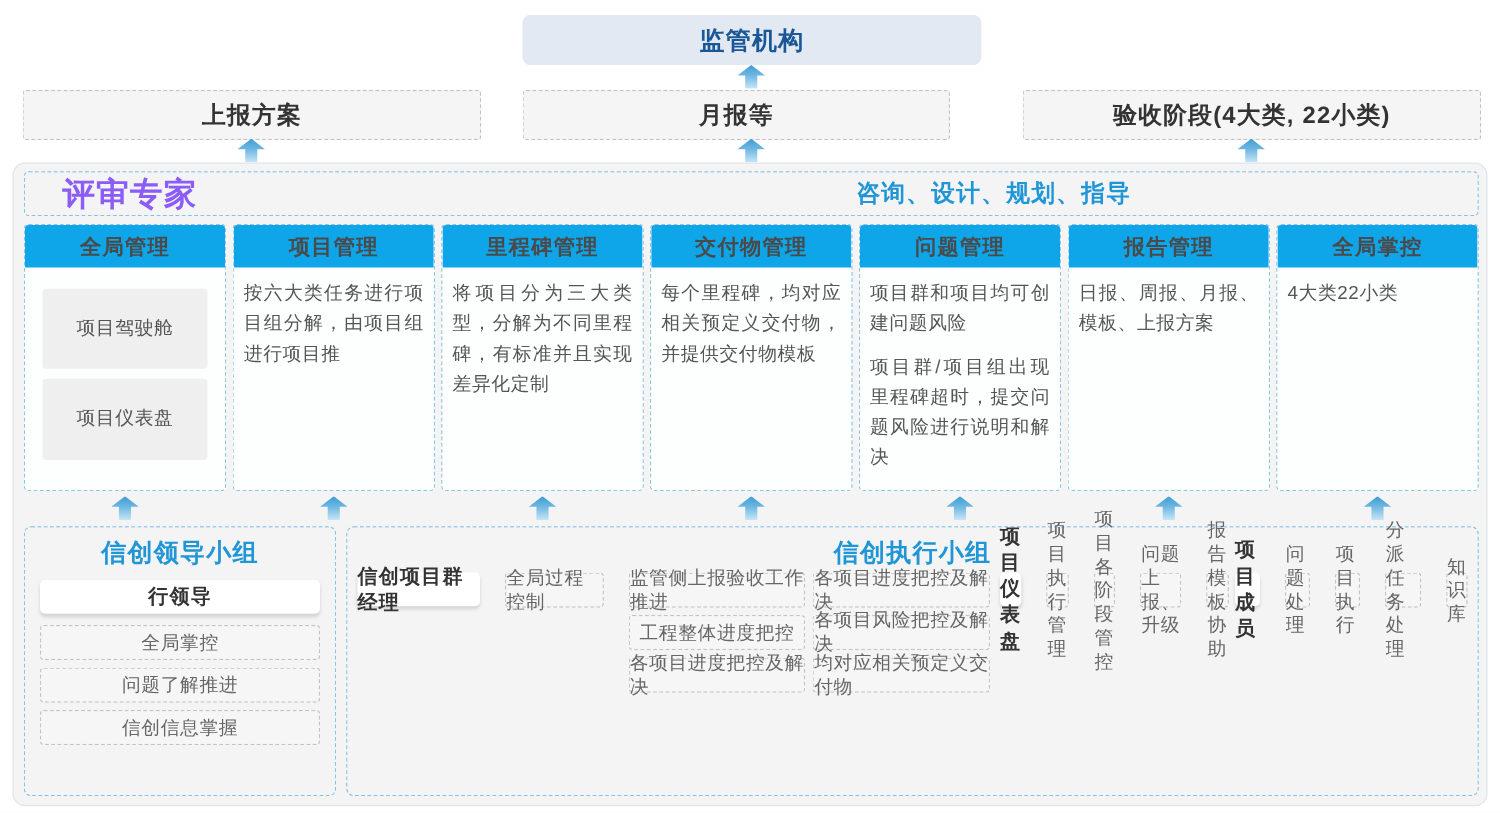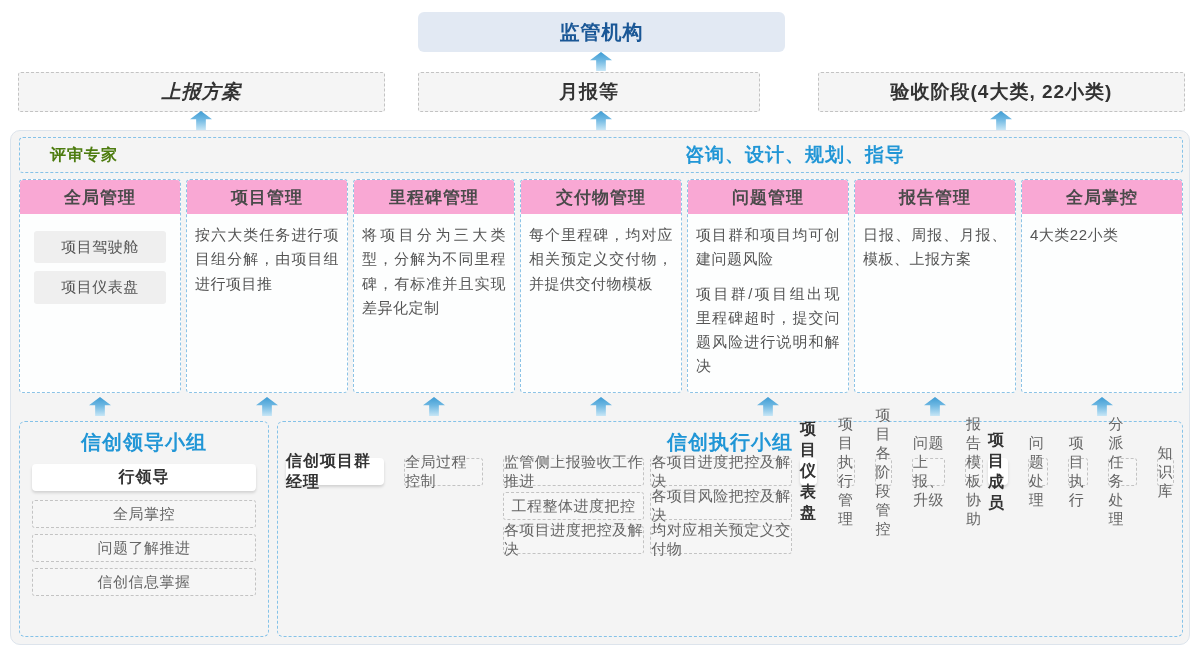--- a/index.html
+++ b/index.html
@@ -23,36 +23,36 @@
     clip-path:polygon(50% 0,100% 44%,72% 44%,72% 100%,28% 100%,28% 44%,0 44%); }
   .abs-arrow { position:absolute; }
 
   
   .main-panel { position:absolute; left:10px; top:130px; width:1180px; height:515px;
     background:#f4f4f4; border:1px solid #dde4ec; border-radius:10px; }
 
   .panel-header { position:absolute; left:8px; top:6px; width:1164px; height:36px;
     border:1px dashed #85c2e8; border-radius:4px; }
   .panel-header .left-lbl { position:absolute; left:30px; top:0; height:34px; display:flex; align-items:center;
-    color:#4d7c0f; font-size:16px; font-weight:bold; letter-spacing:1px; }
+    color:#8b5cf6; font-size:26px; font-weight:bold; letter-spacing:1px; }
   .panel-header .right-lbl { position:absolute; left:555px; top:0; width:440px; height:34px;
     display:flex; align-items:center; justify-content:center;
     color:#2196d6; font-size:19px; font-weight:bold; letter-spacing:1px; }
 
   
   .col-row { position:absolute; left:8px; top:48px; width:1164px; height:214px;
     display:flex; gap:5px; }
   .col { flex:1 1 0; border:1px dashed #8cc3e6; border-radius:4px; background:#fdfefe;
     display:flex; flex-direction:column; overflow:hidden; }
-  .col-head { height:34px; background:#f9a8d4; display:flex; align-items:center; justify-content:center;
+  .col-head { height:34px; background:#0ea5e9; display:flex; align-items:center; justify-content:center;
     color:#4a4a4a; font-size:17px; font-weight:bold; letter-spacing:1px; flex:0 0 auto; }
   .col-body { flex:1; padding:9px 8px; color:#555; font-size:15px; line-height:1.62;
     letter-spacing:0.5px; }
   .col-body p { text-align:justify; margin-bottom:10px; }
-  .chip { background:#efefef; border-radius:3px; margin:8px 6px 0 6px; padding:4px 2px;
+  .chip { background:#efefef; border-radius:3px; margin:8px 6px 0 6px; padding:20px 2px;
     text-align:center; color:#555; font-size:15px; }
 
   
   .arrow-row { position:absolute; left:8px; top:266px; width:1164px; height:20px; display:flex; gap:5px; }
   .arrow-cell { flex:1 1 0; display:flex; justify-content:center; }
 
   
   .group { position:absolute; top:290px; height:216px; border:1px dashed #85c2e8; border-radius:6px; }
   .group-title { height:32px; display:flex; align-items:center; justify-content:center;
     color:#2196d6; font-size:20px; font-weight:bold; letter-spacing:1px; }
@@ -80,21 +80,21 @@
 </head>
 <body>
 
 <div class="canvas">
 
   <div class="reg-box">
     <span>监管机构</span>
   </div>
   <div class="up-arrow abs-arrow" style="left:590px; top:52px;"></div>
 
-  <div class="r2-box" style="left:18px; width:367px;font-style:italic;">
+  <div class="r2-box" style="left:18px; width:367px;">
     <span>上报方案</span>
   </div>
   <div class="r2-box" style="left:418px; width:342px;">
     <span>月报等</span>
   </div>
   <div class="r2-box" style="left:818px; width:367px;">
     <span>验收阶段(4大类, 22小类)</span>
   </div>
   <div class="up-arrow abs-arrow" style="left:190px; top:111px;"></div>
   <div class="up-arrow abs-arrow" style="left:590px; top:111px;"></div>

